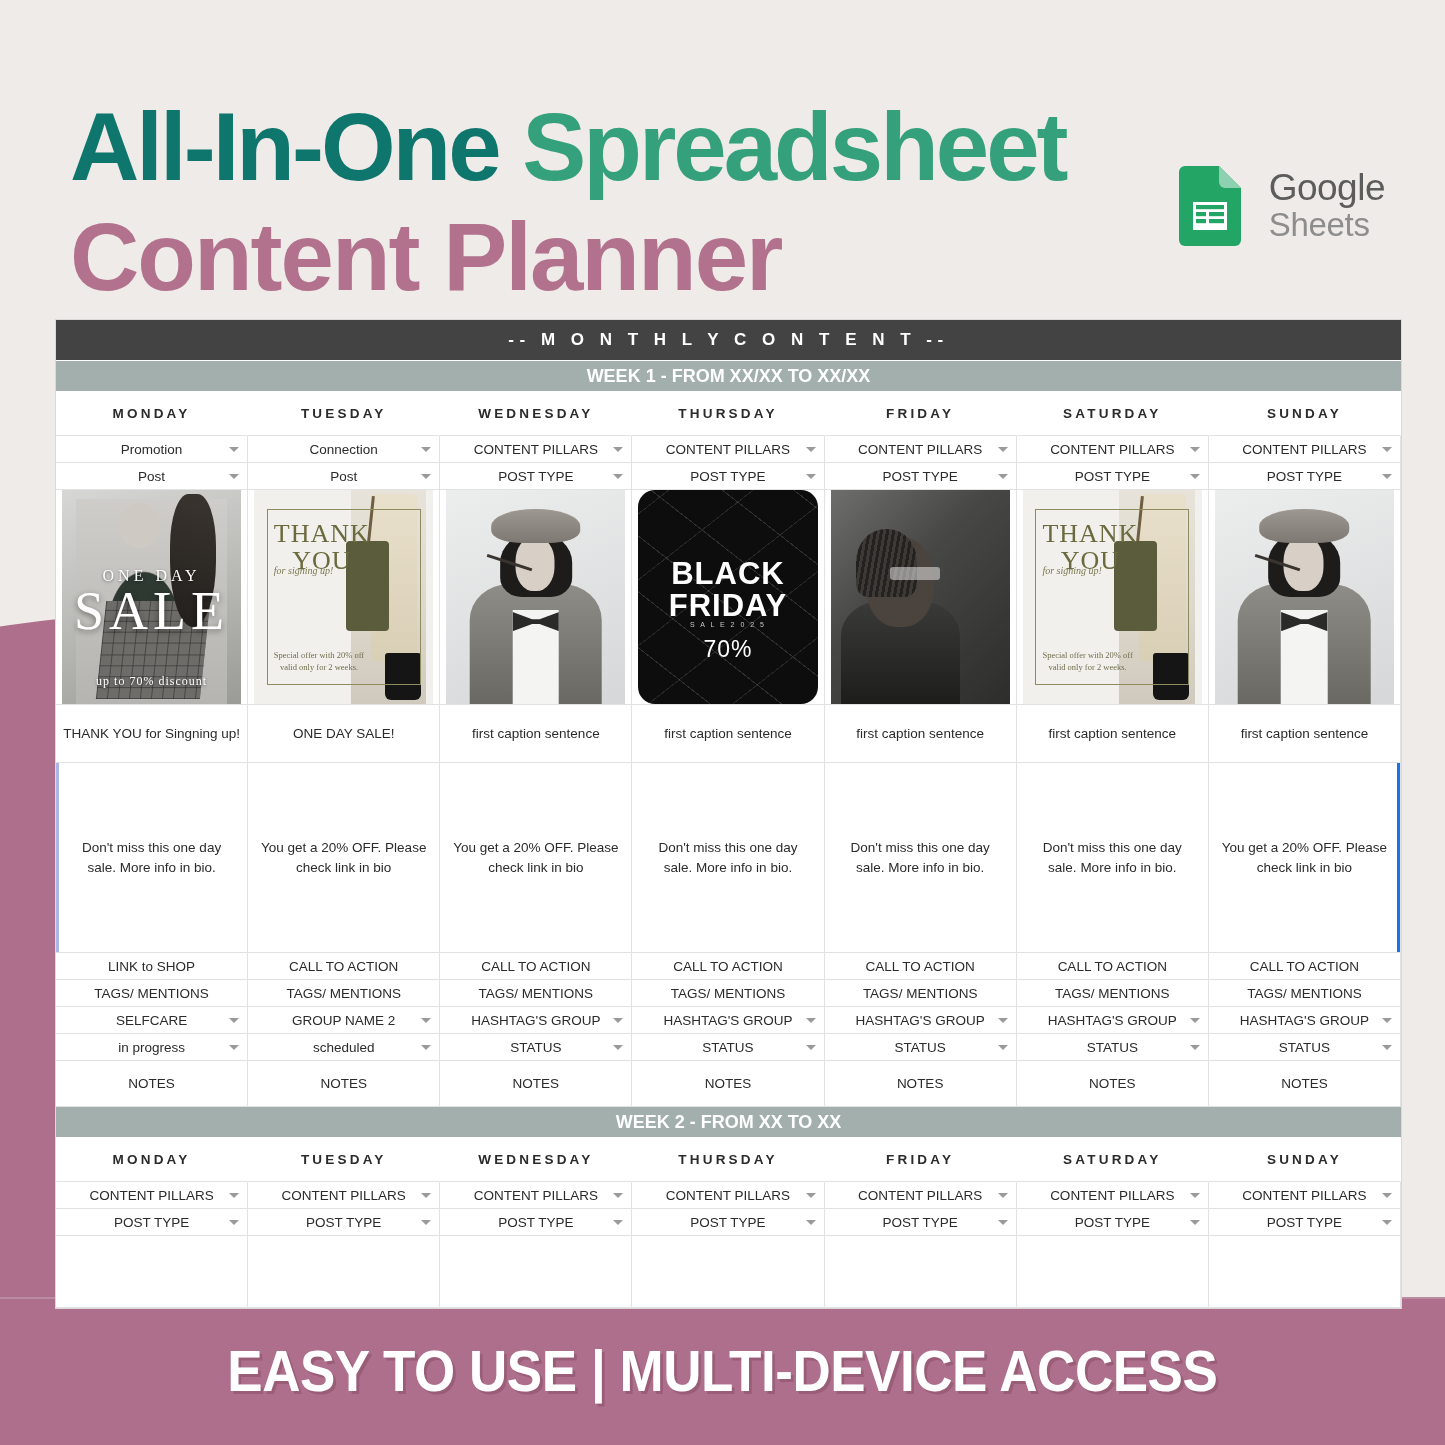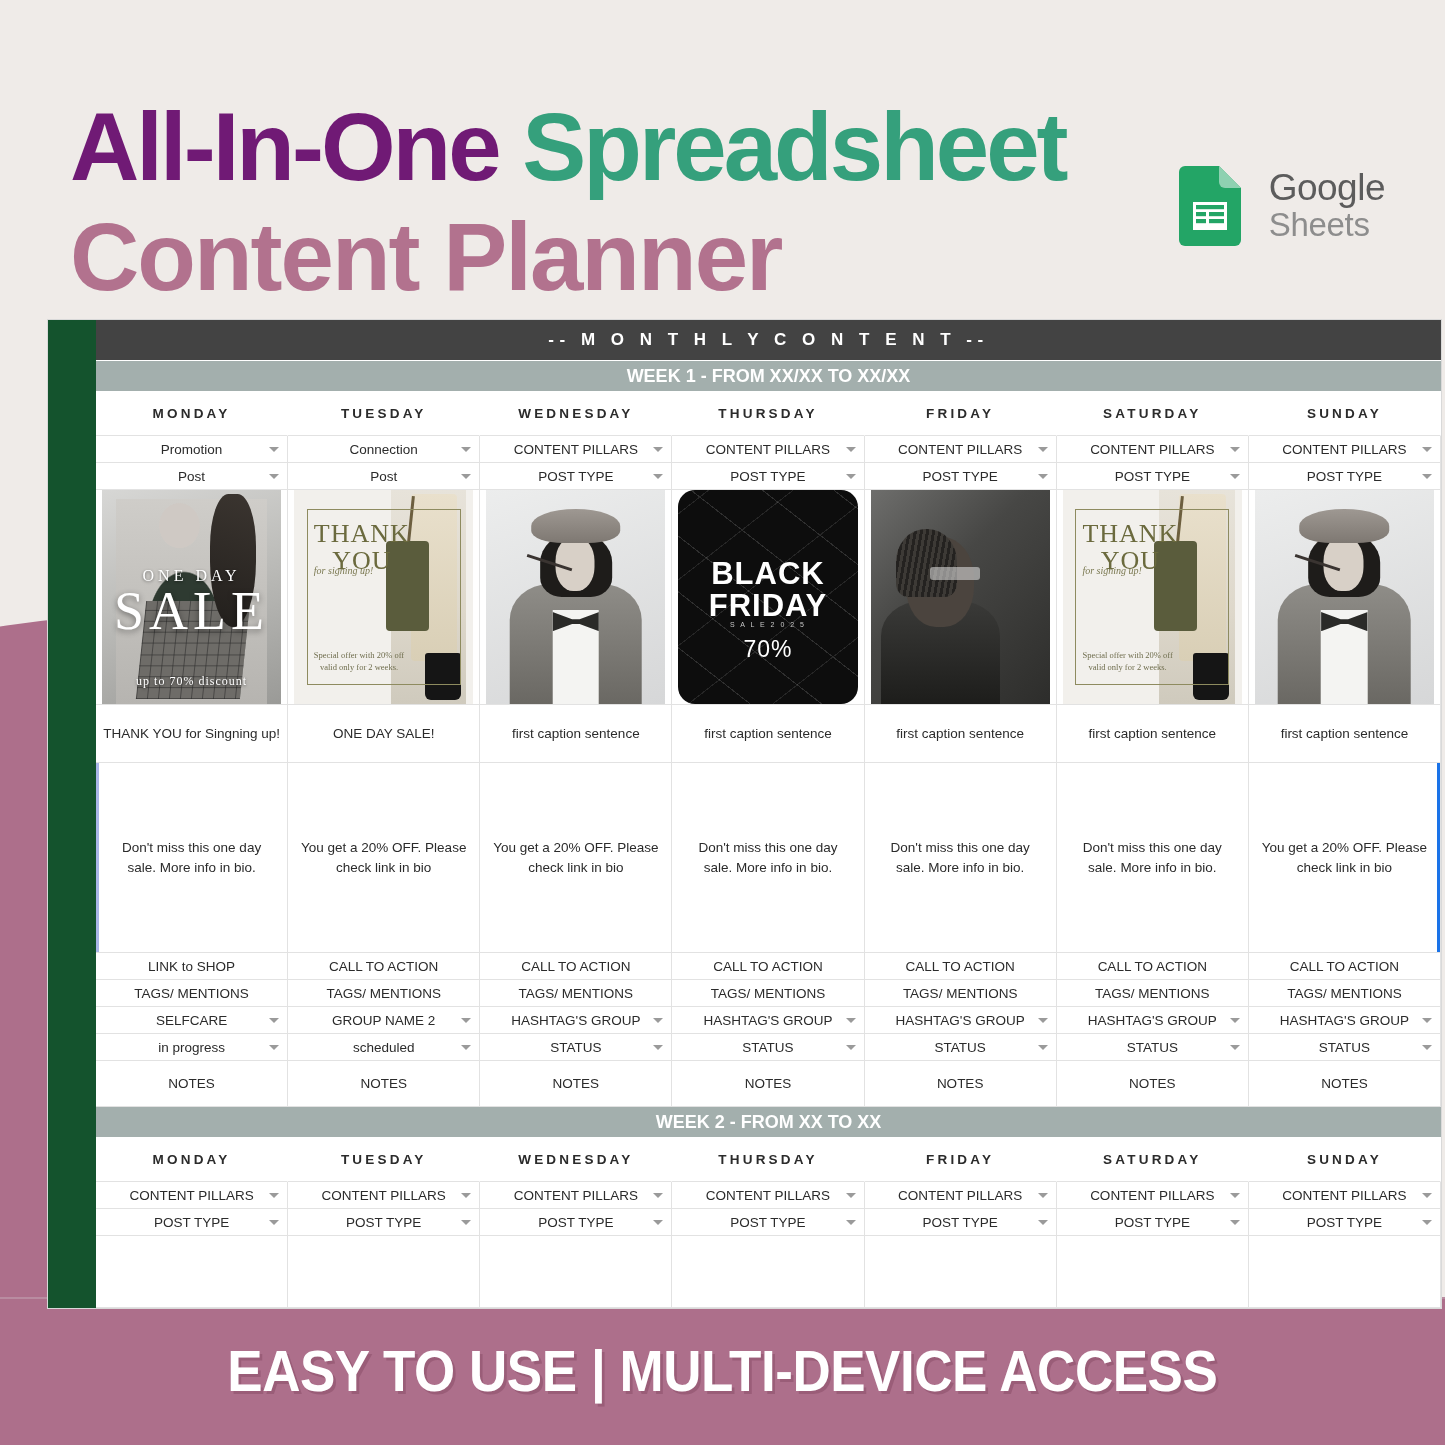--- a/index.html
+++ b/index.html
@@ -48,21 +48,21 @@
   .title-wrap{
     position:absolute; left:70px; top:103px; width:1120px;
   }
   .title-l1{
     font-size:96px;
     font-weight:bold;
     line-height:0.92;
     letter-spacing:-3px;
     white-space:nowrap;
   }
-  .title-l1 .dark{color:#701a75;}
+  .title-l1 .dark{color:#0f766e;}
   .title-l1 .green{color:#35a07c;}
   .title-l2{
     font-size:96px;
     font-weight:bold;
     line-height:1.0;
     letter-spacing:-2px;
     color:#b2728e;
     margin-top:18px;
     white-space:nowrap;
   }
@@ -71,27 +71,26 @@
     display:flex;align-items:center;gap:28px;
   }
   .gs-icon{width:62px;height:80px;position:relative;}
   .gs-word{line-height:1.05;}
   .gs-word .g1{font-size:37px;color:#5c5c5c;letter-spacing:-0.5px;}
   .gs-word .g2{font-size:33px;color:#8d8d8d;letter-spacing:-0.3px;}
 
   
   .sheet{
     position:absolute;
-    left:48px; top:320px;
+    left:56px; top:320px;
     width:1345px;
     z-index:4;
-    background:#14532d;
+    background:#a3a3a3;
     box-shadow:0 0 0 1px #d9d9d9;
     font-family:"Liberation Sans", sans-serif;
-    padding-left:48px;
   }
   .row-monthly{
     background:#434343;
     color:#ffffff;
     height:40px;
     display:flex;align-items:center;justify-content:center;
     font-size:17px;
     font-weight:bold;
     letter-spacing:5.5px;
     border-bottom:1px solid #ffffff;

